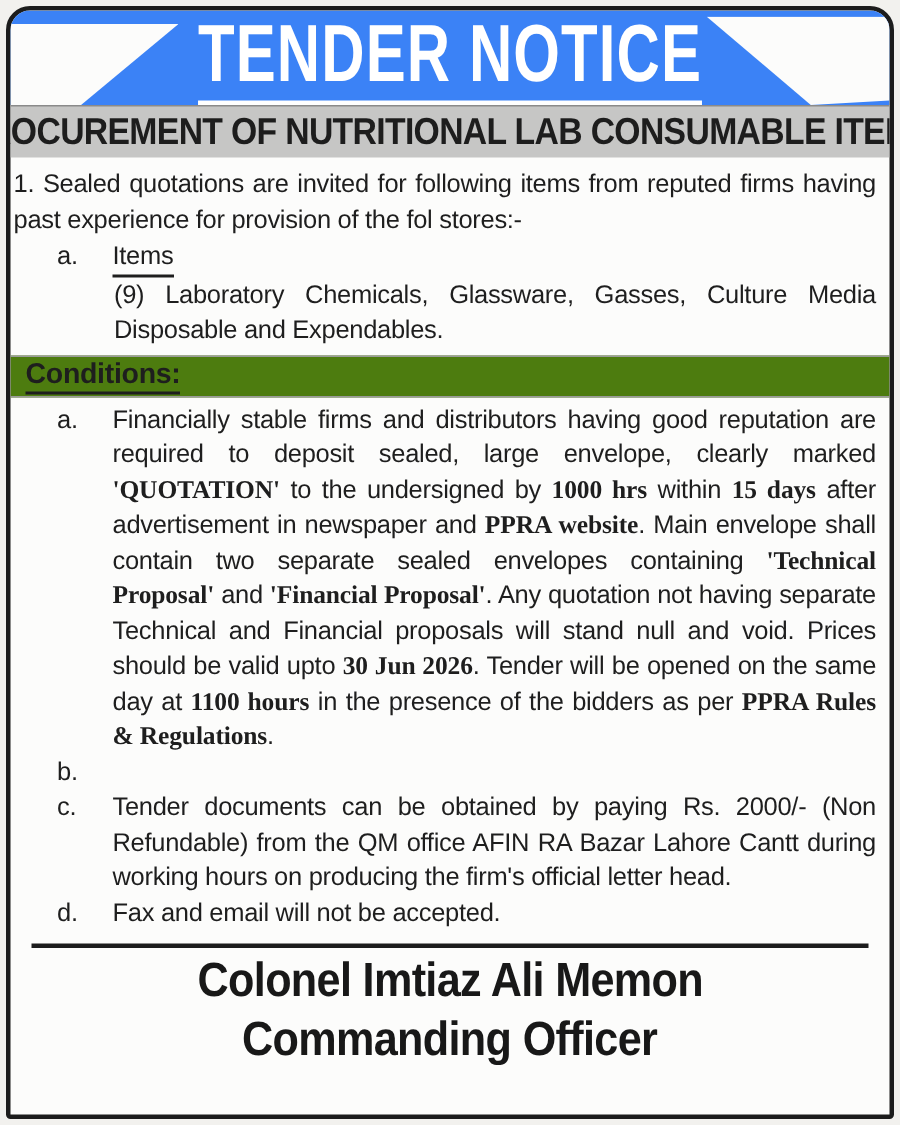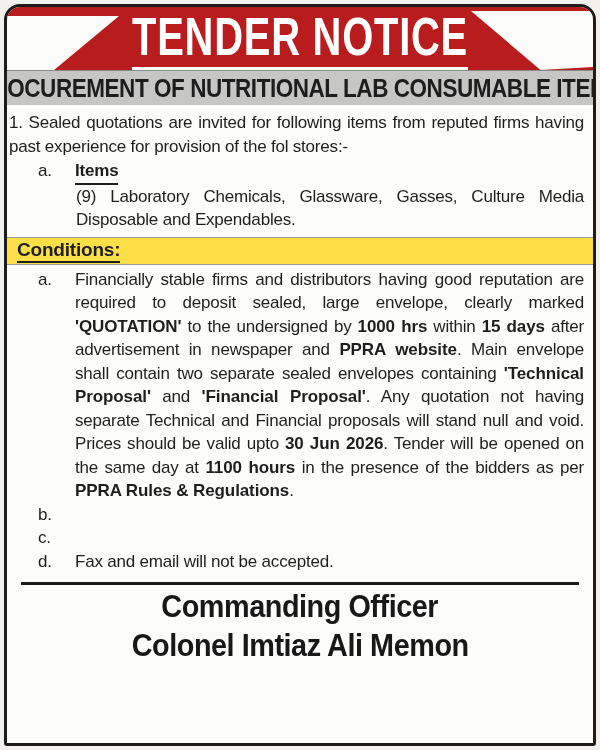--- a/index.html
+++ b/index.html
@@ -13,21 +13,21 @@
   .ad{
     position:absolute;left:4px;top:4px;
     width:586px;height:736px;
     border:3px solid #1c1c1c;
     border-radius:16px 16px 3px 3px;
     background:#fcfcfb;
     overflow:hidden;
   }
   
   .banner{
-    position:relative;height:63px;background:#b91c1c;overflow:hidden;
+    position:relative;height:63px;background:#3b82f6;overflow:hidden;
   }
   .notch{position:absolute;background:#fcfcfb;}
   .notch-left{
     left:0;top:9px;width:112px;height:54px;
     clip-path:polygon(0 0,100% 0,42% 100%,0 100%);
   }
   .notch-right{
     right:0;top:4px;width:122px;height:59px;
     clip-path:polygon(0 0,100% 0,100% 95%,57% 100%);
   }
@@ -56,40 +56,40 @@
   
   .bodytext{font-size:17px;line-height:23.5px;letter-spacing:-0.2px;}
   .intro{
     margin:6px 9px 0 2px;text-align:justify;
   }
   .item-head-row{
     display:flex;margin:1px 9px 0 31px;
   }
   .lbl{flex:0 0 37px;}
   .item-head{
-    font-weight:bold;border-bottom:2px solid #1e1e1e;padding-bottom:0px;
+    font-weight:normal;border-bottom:2px solid #1e1e1e;padding-bottom:0px;
   }
   .sub-entry{
     margin:0 9px 5px 69px;text-align:justify;
   }
   .cond-bar{
-    height:26px;background:#fde047;
+    height:26px;background:#4d7c0f;
     display:flex;align-items:center;
     padding-left:10px;
     border-top:1px solid #9a9a9a;border-bottom:1px solid #9a9a9a;
   }
   .cond-head{
     font-size:19px;font-weight:bold;letter-spacing:-0.2px;
     border-bottom:2px solid #1e1e1e;line-height:22px;
   }
   .cond-list{margin-top:3px;}
   .cond-row{display:flex;align-items:flex-start;}
   .cond-lbl{flex:0 0 37px;margin-left:31px;}
   .cond-text{flex:1;margin:0 9px 0 0;text-align:justify;}
-  .cond-text b{letter-spacing:-0.1px;}
+  .cond-text b{letter-spacing:-0.1px;font-family:Liberation Serif, serif;}
   
   .rule{height:3px;background:#1c1c1c;margin:9px 14px 2px 14px;}
   .sig{text-align:center;margin-top:2px;}
   .sig-line{
     display:inline-block;white-space:nowrap;
     transform:scaleX(0.9);
     font-size:32px;font-weight:bold;line-height:39px;
     letter-spacing:-0.5px;color:#181818;
   }
 </style>
@@ -131,34 +131,35 @@
         <span class="cond-lbl">a.</span>
         <p class="cond-text">Financially stable firms and distributors having good reputation are required to deposit sealed, large envelope, clearly marked <b>'QUOTATION'</b> to the undersigned by <b>1000 hrs</b> within <b>15 days</b> after advertisement in newspaper and <b>PPRA website</b>. Main envelope shall contain two separate sealed envelopes containing <b>'Technical Proposal'</b> and <b>'Financial Proposal'</b>. Any quotation not having separate Technical and Financial proposals will stand null and void. Prices should be valid upto <b>30 Jun 2026</b>. Tender will be opened on the same day at <b>1100 hours</b> in the presence of the bidders as per <b>PPRA Rules &amp; Regulations</b>.</p>
       </div>
 
       <div class="cond-row">
         <span class="cond-lbl">b.</span>
       </div>
 
       <div class="cond-row">
         <span class="cond-lbl">c.</span>
+        <p class="cond-text">Tender documents can be obtained by paying Rs. 2000/- (Non Refundable) from the QM office AFIN RA Bazar Lahore Cantt during working hours on producing the firm's official letter head.</p>
       </div>
 
       <div class="cond-row">
         <span class="cond-lbl">d.</span>
         <p class="cond-text">Fax and email will not be accepted.</p>
       </div>
 
     </div>
 
     <div class="rule"></div>
 
     <div class="sig">
       <div>
-        <span class="sig-line">Commanding Officer</span>
+        <span class="sig-line">Colonel Imtiaz Ali Memon</span>
       </div>
       <div>
-        <span class="sig-line">Colonel Imtiaz Ali Memon</span>
+        <span class="sig-line">Commanding Officer</span>
       </div>
     </div>
 
   </div>
 </div>
 
 </body></html>

